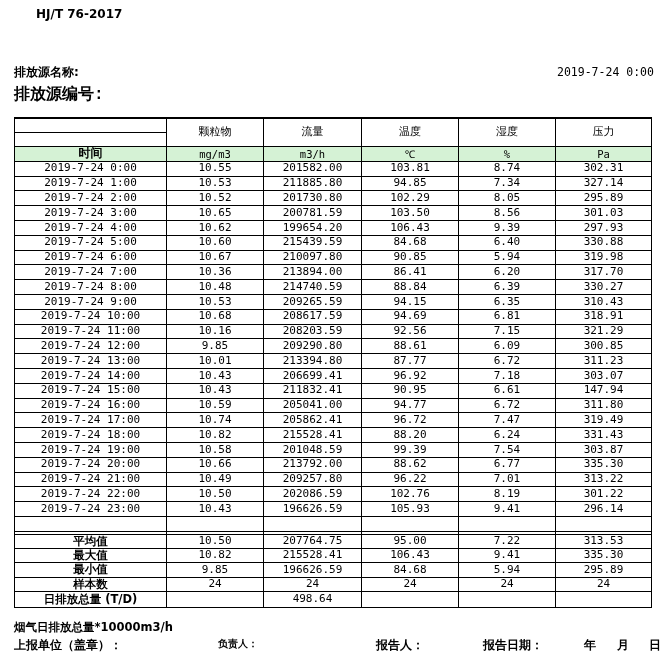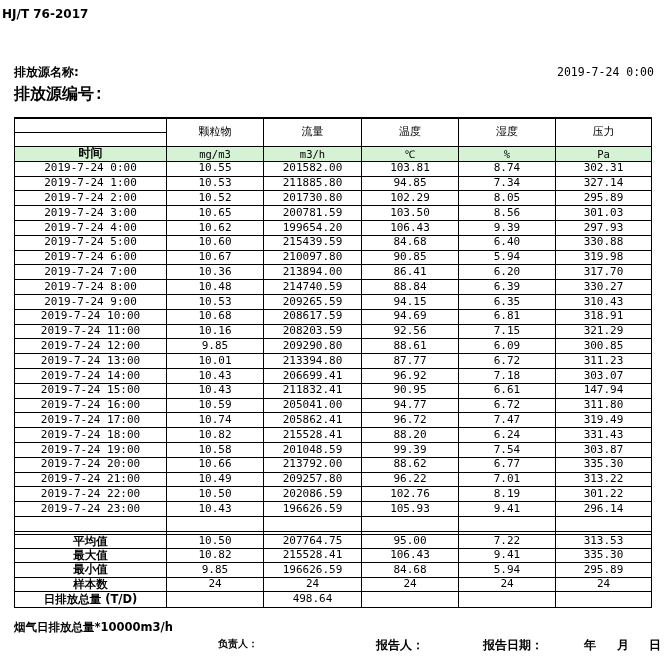--- a/index.html
+++ b/index.html
@@ -1,21 +1,21 @@
 <!DOCTYPE html>
 <html><head>
 <meta charset="utf-8">
 <style>
   html,body { margin:0; padding:0; background:#ffffff; }
   .page {
     position:relative; width:671px; height:661px; background:#fff;
     font-family:"DejaVu Sans", sans-serif; color:#000;
   }
   .abs { position:absolute; white-space:nowrap; }
-  .standard-no { left:2px; top:7px; font-size:12px; font-weight:bold;text-align:center; }
+  .standard-no { left:36px; top:7px; font-size:12px; font-weight:bold;text-align:center; }
   .report-title { left:0; right:0; top:29px; text-align:center; font-size:15px; font-weight:bold; letter-spacing:1px; }
   .src-name { left:14px; top:64px; font-size:12px; font-weight:bold; }
   .src-code { left:14px; top:84px; font-size:16px; font-weight:bold;font-family:Liberation Mono, monospace; }
   .hdr-date { left:557px; top:65px; font-size:11.5px; font-family:"DejaVu Sans Mono", monospace; }
 
   table.report-table {
     position:absolute; left:14px; top:117px; width:637px;
     border-collapse:collapse; table-layout:fixed;
     border:1px solid #000; border-top:2px solid #000;
   }
@@ -333,20 +333,21 @@
           <td></td>
           <td>498.64</td>
           <td></td>
           <td></td>
           <td></td>
         </tr>
       </tbody>
   </table>
 
   <div class="abs foot-note">烟气日排放总量*10000m3/h</div>
+  <div class="abs foot-unit">上报单位（盖章）：</div>
   <div class="abs foot-manager">负责人：</div>
   <div class="abs foot-reporter">报告人：</div>
   <div class="abs foot-repdate">报告日期：</div>
   <div class="abs foot-year">年</div>
   <div class="abs foot-month">月</div>
   <div class="abs foot-day">日</div>
 
 </div>
 
 </body></html>

